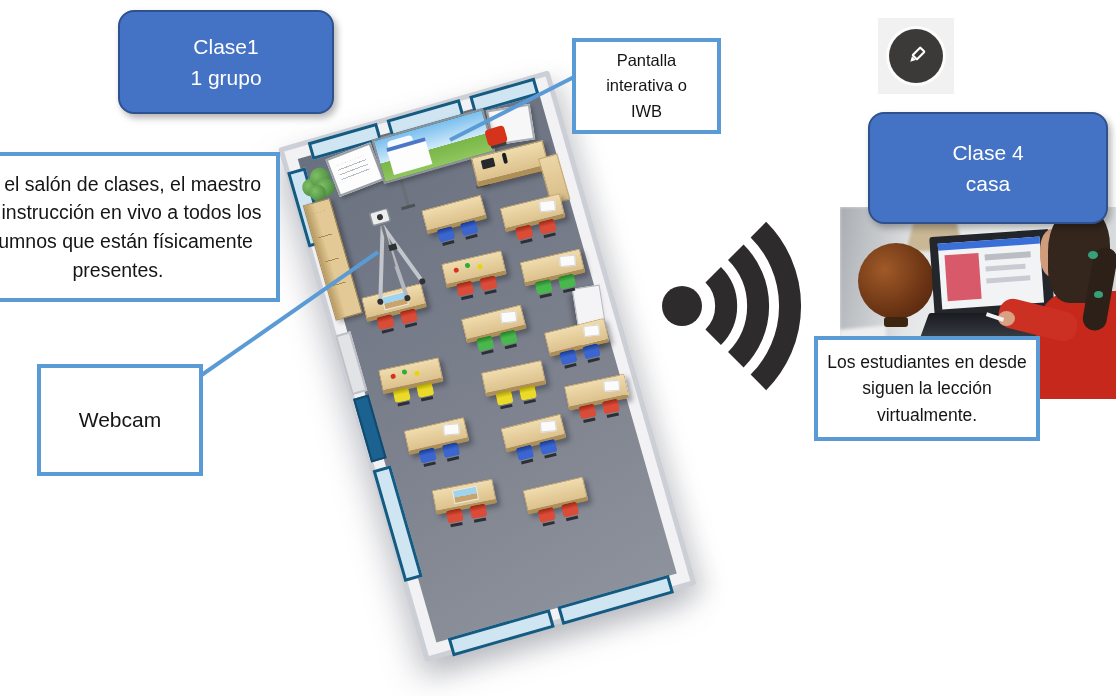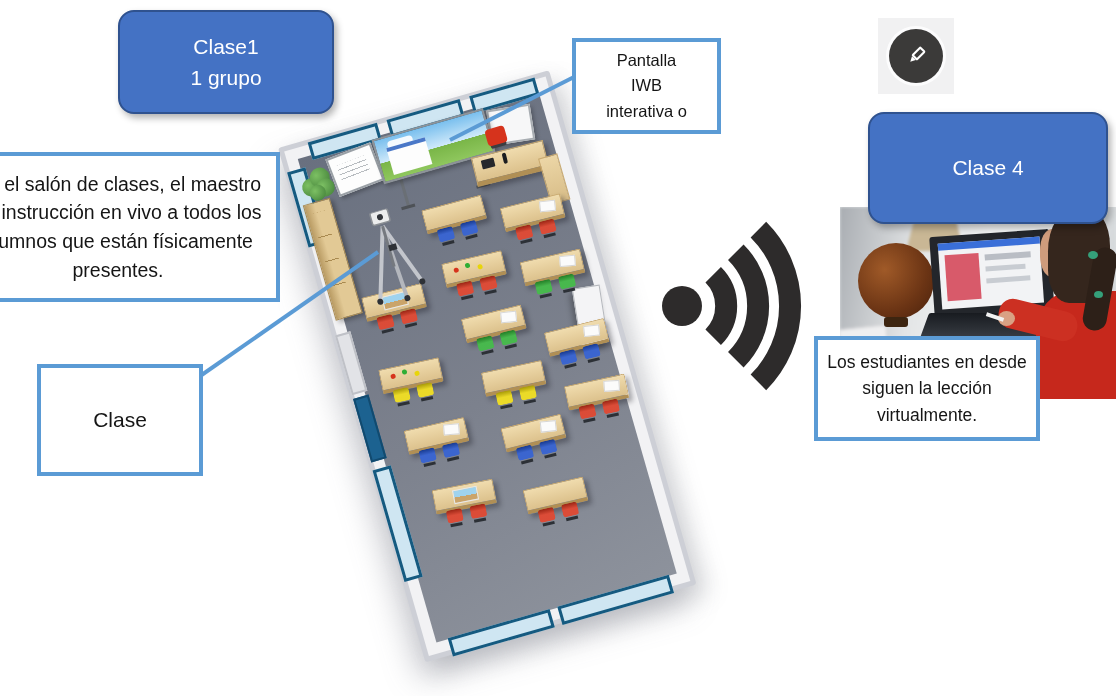--- a/index.html
+++ b/index.html
@@ -235,30 +235,30 @@
     <line x1="193" y1="381" x2="378" y2="252" stroke="#5B9BD5" stroke-width="4"></line>
   </svg>
 
   <div id="box-class-group" class="abs bluebox">
     <span class="ln">Clase1</span>
     <span class="ln">1 grupo</span>
   </div>
 
   <div id="box-pantalla" class="abs callout">
     <span class="ln">Pantalla</span>
+    <span class="ln">interativa o</span>
     <span class="ln">IWB</span>
-    <span class="ln">interativa o</span>
   </div>
 
   <div id="box-left-note" class="abs callout">
     <span>En el salón de clases, el maestro da instrucción en vivo a todos los alumnos que están físicamente presentes.</span>
   </div>
 
   <div id="box-webcam" class="abs callout">
-    <span>Clase</span>
+    <span>Webcam</span>
   </div>
 
   <svg id="wifi" class="abs" width="180" height="212" viewBox="0 0 90 106">
     <g fill="none" stroke="#2d2b2b" stroke-width="11">
       <path d="M 27.6 37.4 A 22 22 0 0 1 27.6 68.6"></path>
       <path d="M 38.9 26.1 A 38 38 0 0 1 38.9 79.9"></path>
       <path d="M 50.2 14.8 A 54 54 0 0 1 50.2 91.2"></path>
     </g>
     <circle cx="12" cy="53" r="10" fill="#2d2b2b"></circle>
   </svg>
@@ -269,20 +269,21 @@
         <g transform="rotate(45 50 50)">
           <rect x="40" y="20" width="20" height="36" rx="2" fill="none" stroke="#fff" stroke-width="7"></rect>
           <path d="M41 60 h18 l-9 17 z" fill="#fff"></path>
         </g>
       </svg>
     </div>
   </div>
 
   <div id="box-class-home" class="abs bluebox">
     <span class="ln">Clase 4</span>
+    <span class="ln">casa</span>
   </div>
 
   <div id="photo" class="abs">
     <div class="bg-layers">
       <div class="ph" style="inset:0;background:linear-gradient(100deg,#a9adb2 0%,#e3e5e6 28%,#f7f8f8 55%,#cdd1d4 100%);"></div>
       <div class="ph" style="left:150px;top:0;width:90px;height:130px;background:#f3f5f5;"></div>
       <div class="ph" style="left:236px;top:0;width:12px;height:130px;background:#8f9699;"></div>
       <div class="ph" style="left:55px;top:0;width:80px;height:44px;background:#c9b795;clip-path:polygon(14% 100%,86% 100%,72% 0,28% 0);"></div>
       <div class="ph" style="left:0;top:138px;width:276px;height:54px;background:linear-gradient(#9a6a3c,#6d4423);"></div>
       <div class="ph" style="left:0;top:120px;width:46px;height:34px;background:#efeff0;transform:rotate(-6deg);border:1px solid #d6d6d8;"></div>

